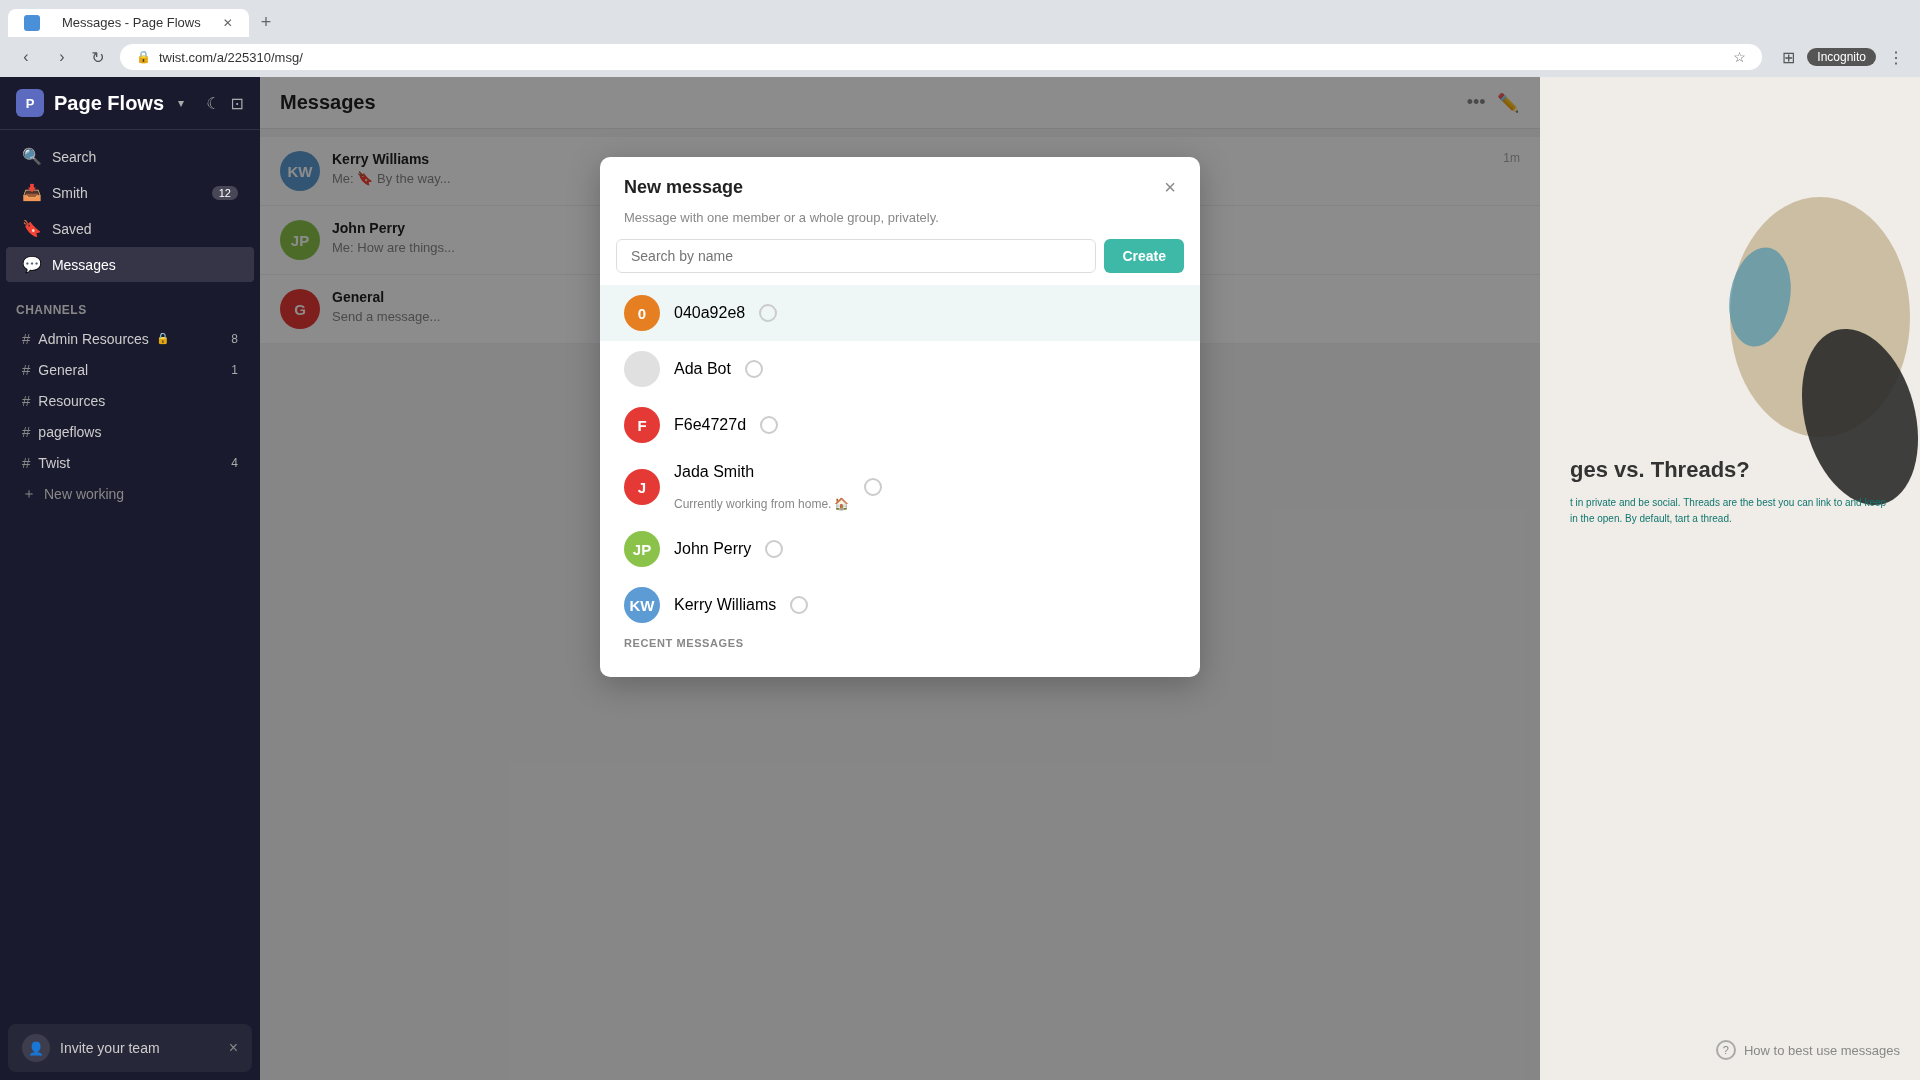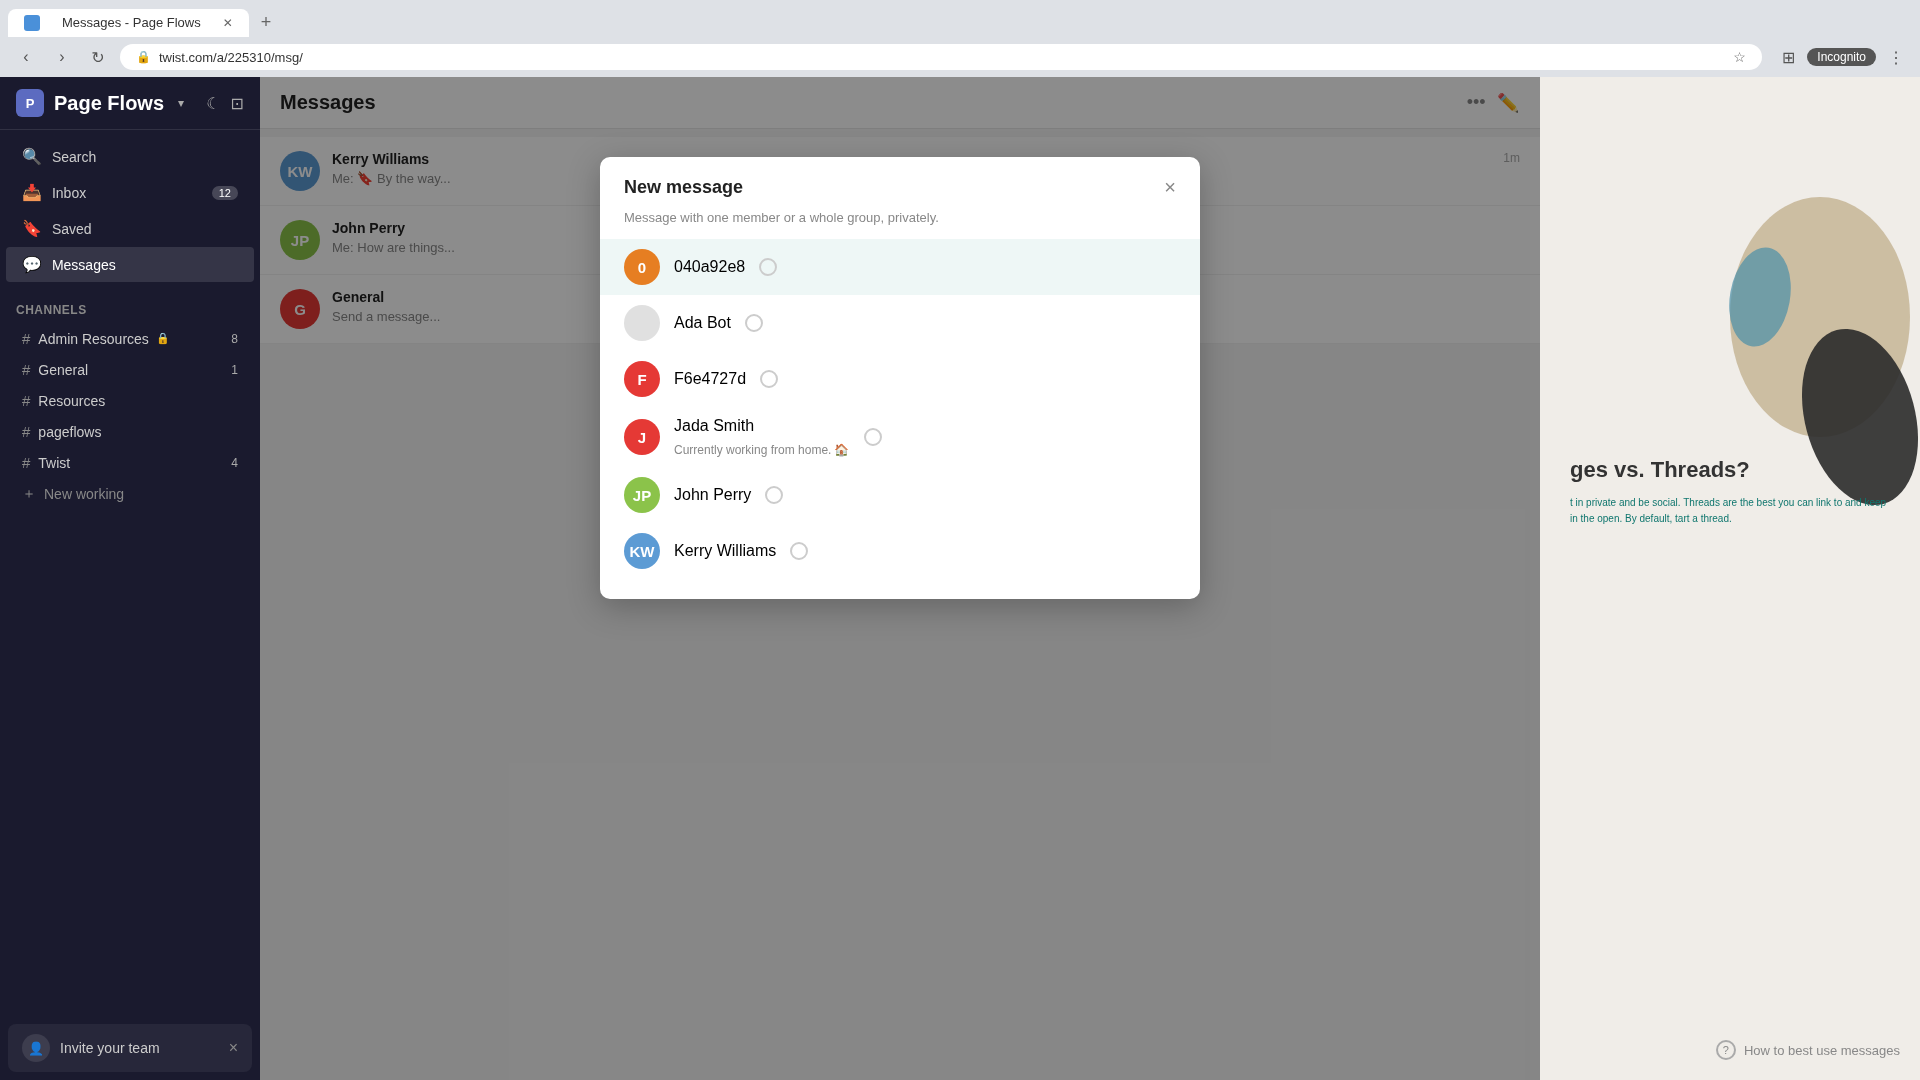--- a/index.html
+++ b/index.html
@@ -87,21 +87,21 @@
 
     .team-item { display: flex; align-items: center; gap: 14px; padding: 10px 24px; cursor: pointer; }
     .team-item.selected { background: #eef7f6; }
     .team-avatar { width: 36px; height: 36px; border-radius: 50%; flex-shrink: 0; display: flex; align-items: center; justify-content: center; font-size: 15px; font-weight: 700; color: #fff; }
     .team-avatar.zero { background: #e67e22; }
     .team-avatar.ada { background: #e0e0e0; }
     .team-avatar.f6e { background: #e53935; }
     .team-avatar.jada { background: #e53935; }
     .team-avatar.jp2 { background: #8bc34a; }
     .team-avatar.kw2 { background: #5c9bd4; }
-    .team-item-sub { font-size: 12px; color: #888; margin-top: 8px; }
+    .team-item-sub { font-size: 12px; color: #888; margin-top: 16px; }
     .team-item-radio { width: 18px; height: 18px; border: 2px solid #ccc; border-radius: 50%; flex-shrink: 0; }
 
     .recent-item { display: flex; align-items: center; gap: 14px; padding: 10px 24px; cursor: pointer; }
 
     
     .right-area { width: 380px; flex-shrink: 0; background: #f0ede8; position: relative; overflow: hidden; display: flex; flex-direction: column; padding: 40px 30px; }
     .right-area h2 { font-size: 22px; font-weight: 700; color: #333; margin-bottom: 12px; }
     .right-area p { font-size: 10px; color: #0f766e; line-height: 1.6; }
 
     
@@ -159,21 +159,21 @@
       </div>
     </div>
 
     <div class="sidebar-nav">
       <div class="sidebar-item">
         <span class="sidebar-item-icon">🔍</span>
         <span>Search</span>
       </div>
       <div class="sidebar-item">
         <span class="sidebar-item-icon">📥</span>
-        <span>Inbox</span>
+        <span>Smith</span>
         <span class="sidebar-item-badge gray">12</span>
       </div>
       <div class="sidebar-item">
         <span class="sidebar-item-icon">🔖</span>
         <span>Saved</span>
       </div>
       <div class="sidebar-item active">
         <span class="sidebar-item-icon">💬</span>
         <span>Messages</span>
       </div>
@@ -258,20 +258,24 @@
       </div>
     </div>
 
     <div class="modal-overlay">
       <div class="modal">
         <div class="modal-header">
           <span class="modal-title">New message</span>
           <button class="modal-close">×</button>
         </div>
         <div class="modal-subtitle">Message with one member or a whole group, privately.</div>
+        <div class="modal-search-row">
+          <input class="modal-search" type="text" placeholder="Search by name" style="">
+          <button class="create-btn">Create</button>
+        </div>
 
         <div class="modal-body">
 
           <div class="team-item selected">
             <div class="team-avatar zero">0</div>
             <div>
               <div>040a92e8</div>
             </div>
             <div class="team-item-radio"></div>
           </div>
@@ -310,20 +314,21 @@
           </div>
 
           <div class="team-item">
             <div class="team-avatar kw2">KW</div>
             <div>
               <div>Kerry Williams</div>
             </div>
             <div class="team-item-radio"></div>
           </div>
 
+          <div class="modal-section-label">RECENT MESSAGES</div>
 
           <div class="recent-item">
             
             
             
           </div>
 
         </div>
       </div>
     </div>

